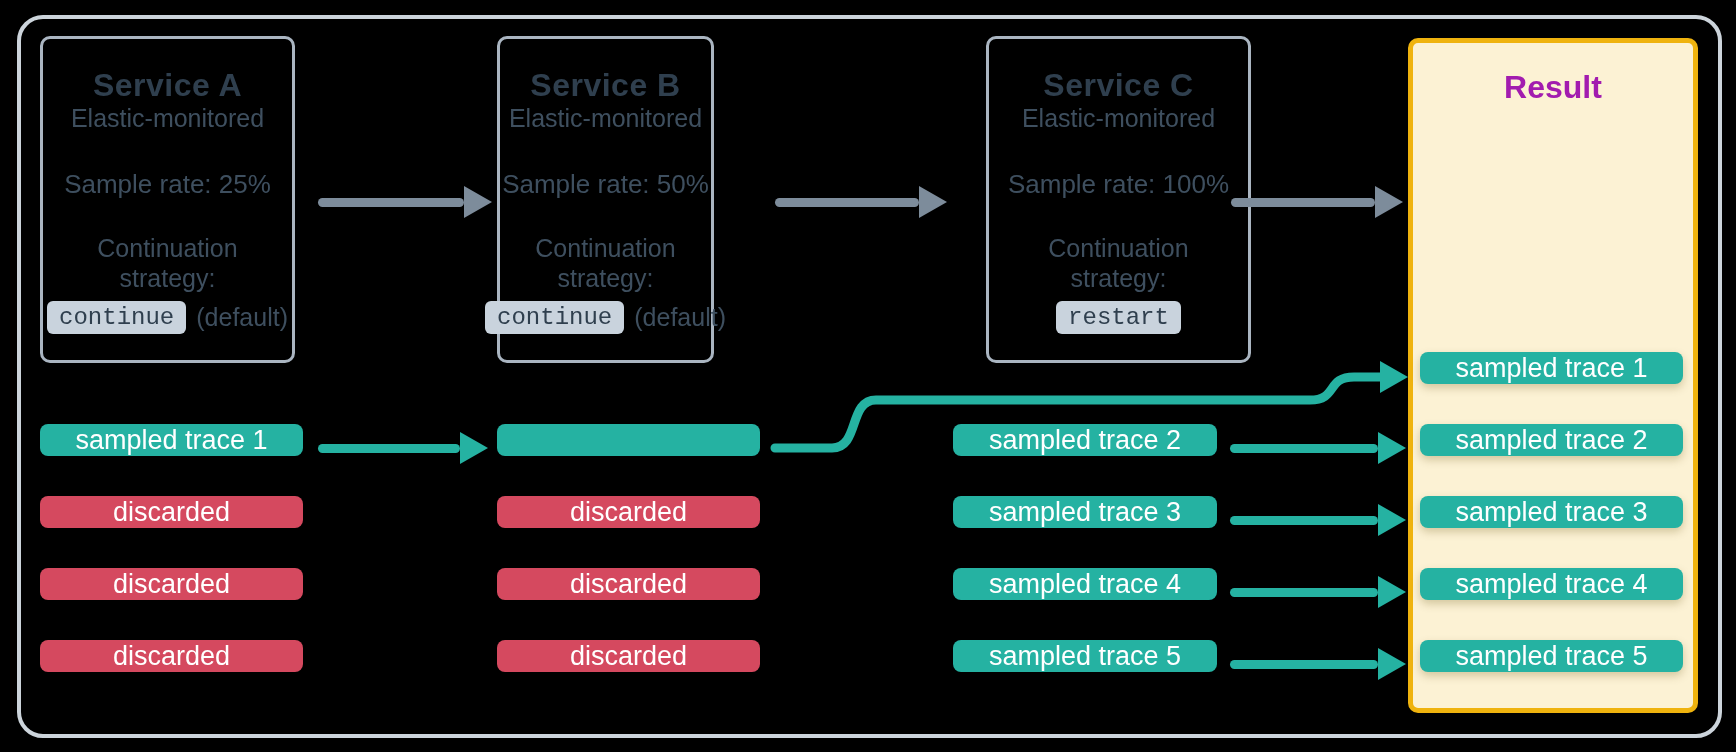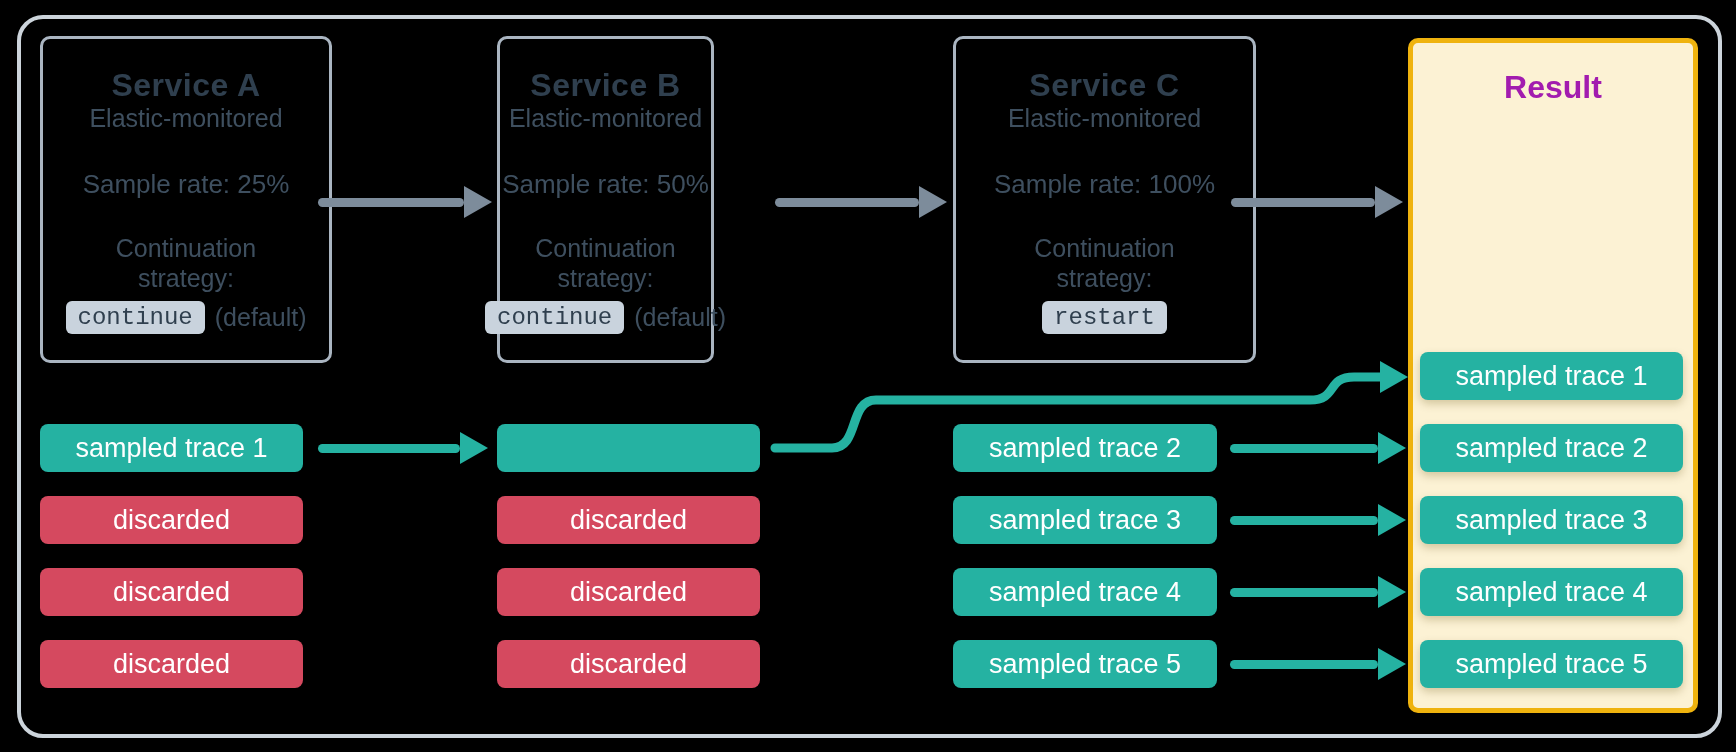--- a/index.html
+++ b/index.html
@@ -14,44 +14,44 @@
   .frame{
     position:absolute;left:17px;top:15px;width:1705px;height:723px;
     border:4px solid #ccd4db;border-radius:26px;box-sizing:border-box;
   }
   
   .svc{
     position:absolute;top:36px;height:327px;
     border:3px solid #aab5c1;border-radius:10px;box-sizing:border-box;
     text-align:center;color:#3e4f5f;
   }
-  .svc-a{left:40px;width:292px}
+  .svc-a{left:40px;width:255px}
   .svc-b{left:497px;width:217px}
-  .svc-c{left:953px;width:303px}
+  .svc-c{left:986px;width:265px}
   .svc .title{margin-top:28px;font-size:32px;font-weight:700;color:#2f3f4e;letter-spacing:.5px}
   .svc .sub{font-size:25px}
   .svc .rate{margin-top:36px;font-size:26px}
   .svc .strat{margin-top:34px;font-size:25px;line-height:1.18;padding:0 34px}
   .svc .code-row{margin-top:8px;display:flex;align-items:center;justify-content:center;gap:10px;font-size:25px}
   .code{
     font-family:"Liberation Mono","DejaVu Sans Mono",monospace;
     background:#c9d3dd;color:#2f3f4e;border-radius:6px;
     padding:3px 12px;font-size:24px;
   }
   
   .result{
     position:absolute;left:1408px;top:38px;width:290px;height:675px;
     background:#fcf2d4;border:5px solid #efb30e;border-radius:10px;
     box-sizing:border-box;text-align:center;
     box-shadow:0 4px 10px rgba(0,0,0,.35);
   }
   .result .title{margin-top:26px;font-size:32px;font-weight:700;color:#a21caf}
   
   .chip{
-    position:absolute;height:48px;border-radius:8px;
+    position:absolute;height:32px;border-radius:8px;
     display:flex;align-items:center;justify-content:center;
     color:#ffffff;font-size:27px;font-weight:500;box-sizing:border-box;
   }
   .chip.teal{background:#25b2a2}
   .chip.red{background:#d5495f}
   .chip.in-result{box-shadow:0 4px 8px rgba(90,70,0,.25)}
   .col-a{left:40px;width:263px}
   .col-b{left:497px;width:263px}
   .col-c{left:953px;width:264px}
   .col-r{left:1420px;width:263px}

